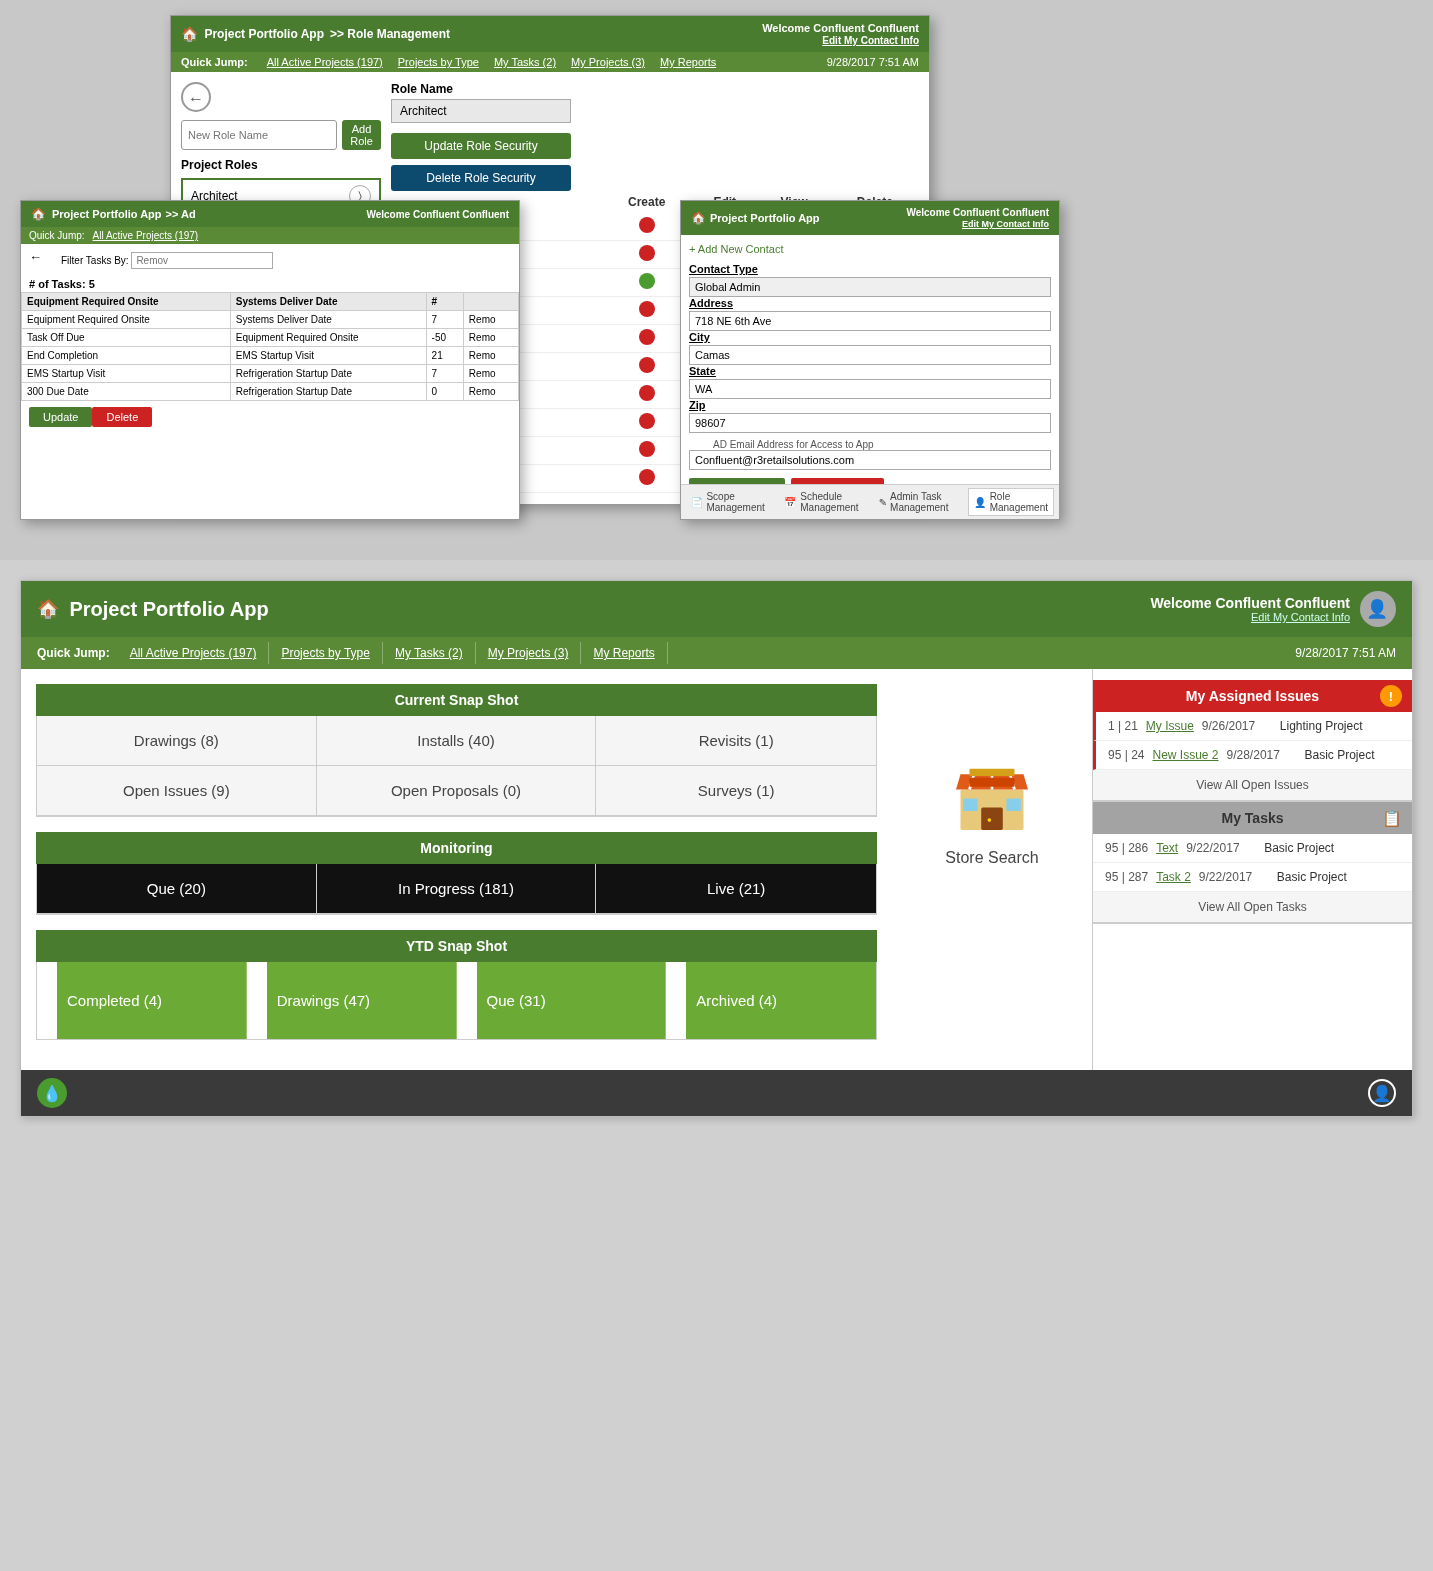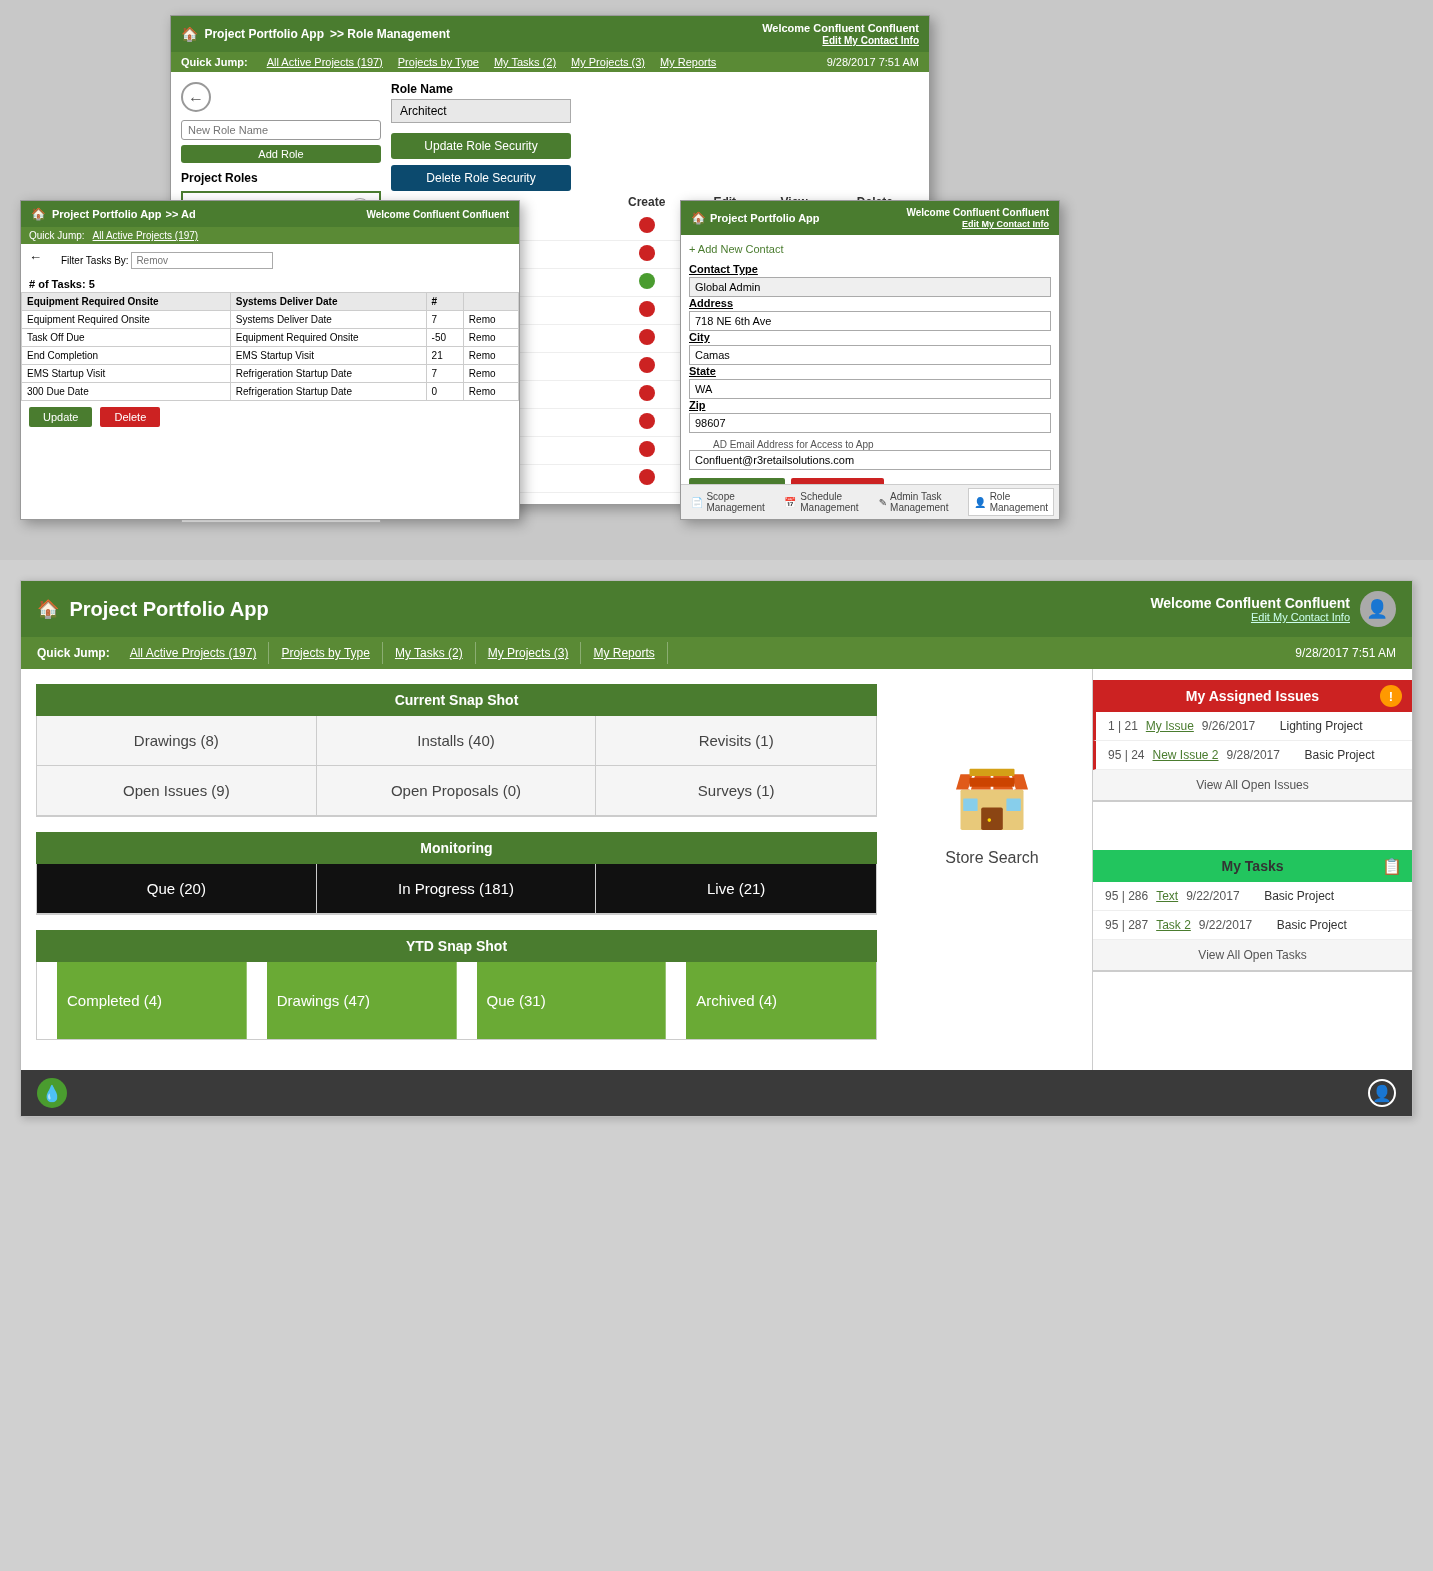--- a/index.html
+++ b/index.html
@@ -71,21 +71,20 @@
       display: flex; align-items: center; justify-content: center;
       cursor: pointer;
       margin-bottom: 8px;
       font-size: 16px;
       color: #555;
     }
     .new-role-area {
       display: flex;
       gap: 5px;
       margin-bottom: 8px;
-      flex-direction: column;
     }
     .new-role-area input {
       border: 1px solid #999;
       padding: 3px 6px;
       font-size: 11px;
       flex: 1;
       border-radius: 3px;
     }
     .btn-add-role {
       background: #4a7c2f;
@@ -272,21 +271,21 @@
     .window-tab.active { background: #fff; border: 1px solid #ccc; }
     .tab-icon { font-size: 10px; }
 
     
     .tasks-header { display: flex; align-items: center; padding: 4px 8px; gap: 8px; }
     .tasks-filter { font-size: 10px; }
     .tasks-filter input { border: 1px solid #aaa; padding: 2px 4px; font-size: 10px; }
     .tasks-table { width: 100%; border-collapse: collapse; font-size: 10px; }
     .tasks-table th { background: #e8e8e8; padding: 3px 5px; border: 1px solid #ccc; text-align: left; font-size: 10px; }
     .tasks-table td { padding: 3px 5px; border: 1px solid #ccc; font-size: 10px; }
-    .tasks-update-btns { display: flex; gap: 8px; padding: 6px 8px; }
+    .tasks-update-btns { display: flex; padding: 6px 8px; }
     .btn-update-tasks { background: #4a7c2f; color: #fff; border: none; padding: 4px 14px; font-size: 11px; border-radius: 2px; cursor: pointer; }
     .btn-delete-tasks { background: #cc2222; color: #fff; border: none; padding: 4px 14px; font-size: 11px; border-radius: 2px; cursor: pointer; }
 
     
     .bottom-section {
       width: 1433px;
       background: #d0d0d0;
       padding: 10px 20px 0 20px;
       margin-top: 10px;
     }
@@ -422,21 +421,21 @@
       display: flex;
       align-items: center;
       justify-content: center;
       padding: 8px 12px;
       font-size: 14px;
       font-weight: bold;
       background: #fff;
       position: relative;
     }
     .panel-header.red-bg { background: #cc2222; color: #fff; margin-top: 11px; }
-    .panel-header.gray-bg { background: #22c55e; color: #333; margin-top: 48px; }
+    .panel-header.gray-bg { background: #a3a3a3; color: #333; }
     .panel-header .alert-icon {
       position: absolute; right: 10px;
       width: 22px; height: 22px;
       background: #ff9900;
       border-radius: 50%;
       display: flex; align-items: center; justify-content: center;
       color: #fff; font-weight: bold; font-size: 13px;
     }
 
     .panel-item {

